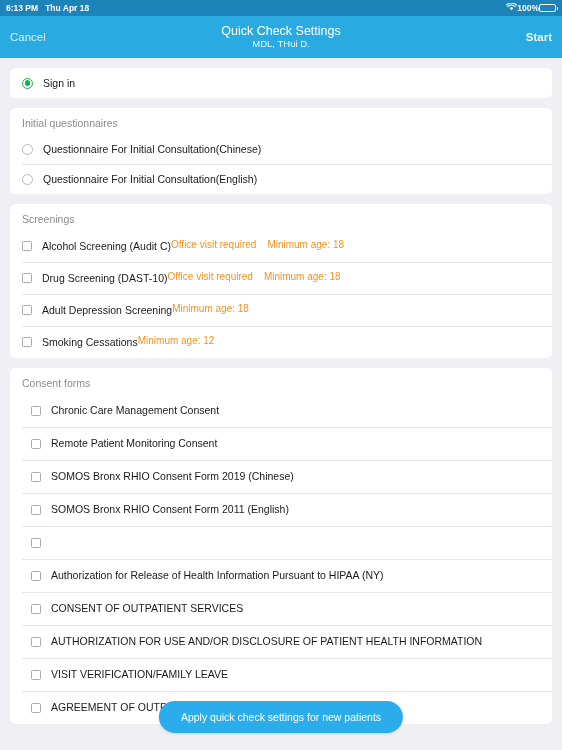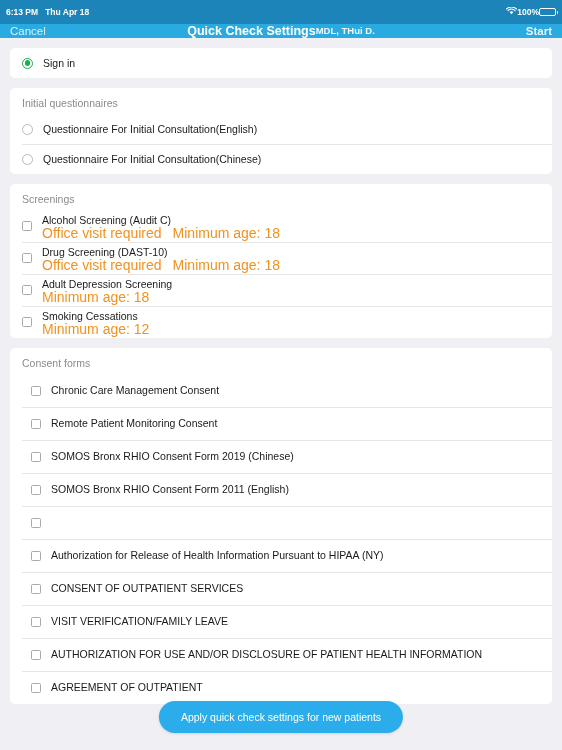--- a/index.html
+++ b/index.html
@@ -16,21 +16,21 @@
   }
   .screen {
     position: relative;
     width: 562px;
     height: 750px;
     overflow: hidden;
   }
 
   
   .status-bar {
-    height: 24px;
+    height: 16px;
     background: #1c84b8;
     color: #ffffff;
     display: flex;
     align-items: center;
     font-size: 8.5px;
     font-weight: bold;
     padding: 0 6px;
     box-sizing: border-box;
   }
   .status-left { display: flex; align-items: center; gap: 7px; }
@@ -49,21 +49,21 @@
     position: absolute;
     right: -3px; top: 2px;
     width: 1.5px; height: 3px;
     background: #ffffff;
     border-radius: 0 1px 1px 0;
   }
   .battery-fill { width: 100%; height: 100%; background: #ffffff; border-radius: 1px; }
 
   
   .nav-bar {
-    height: 14px;
+    height: 42px;
     background: #29abe2;
     display: flex;
     align-items: center;
     position: relative;
     padding: 0 10px;
     box-sizing: border-box;
   }
   .nav-btn {
     color: #d8eef9;
     font-size: 11.5px;
@@ -71,25 +71,24 @@
     border: none;
     padding: 0;
     cursor: pointer;
     font-family: inherit;
   }
   .nav-btn.start { font-weight: bold; color: #e8f5fc; margin-left: auto; }
   .nav-title-wrap {
     position: absolute;
     left: 0; right: 0; top: 0; bottom: 0;
     display: flex;
-    flex-direction: row;
+    flex-direction: column;
     align-items: center;
     justify-content: center;
     pointer-events: none;
-    font-weight: bold;
   }
   .nav-title { color: #ffffff; font-size: 12.5px; line-height: 14px; }
   .nav-subtitle { color: #f0f8fd; font-size: 9.5px; line-height: 12px; }
 
   
   .content {
     height: 705px;
     overflow: hidden;
     background: #efeff4;
     position: relative;
@@ -159,24 +158,24 @@
     border: 1.1px solid #a9a9ae;
     border-radius: 1.5px;
     box-sizing: border-box;
     flex: 0 0 auto;
     margin-right: 10px;
     background: #fff;
   }
 
   
   .row-screen { height: 32px; align-items: center; }
-  .screen-texts { display: flex; flex-direction: column; justify-content: center; }
+  .screen-texts { display: flex; flex-direction: row; justify-content: center; }
   .screen-title { font-size: 10.5px; color: #1a1a1a; line-height: 14px; }
   .screen-meta {
-    font-size: 14px;
+    font-size: 10px;
     color: #f0921e;
     line-height: 12px;
     display: flex;
     gap: 11px;
   }
 
   
   .row-consent { height: 33px; align-items: center; padding-left: 21px; }
   .consent-label { font-size: 10.5px; color: #1a1a1a; line-height: 13px; }
 
@@ -242,25 +241,25 @@
         <span class="row-label">Sign in</span>
       </div>
     </div>
 
     <div class="gap"></div>
 
     <div class="card">
       <div class="section-header">Initial questionnaires</div>
       <div class="row row-radio">
         <span class="radio"></span>
-        <span class="row-label">Questionnaire For Initial Consultation(English)</span>
+        <span class="row-label">Questionnaire For Initial Consultation(Chinese)</span>
       </div>
       <div class="row row-radio">
         <span class="radio"></span>
-        <span class="row-label">Questionnaire For Initial Consultation(Chinese)</span>
+        <span class="row-label">Questionnaire For Initial Consultation(English)</span>
       </div>
     </div>
 
     <div class="gap"></div>
 
     <div class="card">
       <div class="section-header">Screenings</div>
 
       <div class="row row-screen">
         <span class="checkbox"></span>
@@ -332,28 +331,28 @@
       <div class="row row-consent">
         <span class="checkbox"></span>
         <span class="consent-label">Authorization for Release of Health Information Pursuant to HIPAA (NY)</span>
       </div>
       <div class="row row-consent">
         <span class="checkbox"></span>
         <span class="consent-label">CONSENT OF OUTPATIENT SERVICES</span>
       </div>
       <div class="row row-consent">
         <span class="checkbox"></span>
+        <span class="consent-label">AUTHORIZATION FOR USE AND/OR DISCLOSURE OF PATIENT HEALTH INFORMATION</span>
+      </div>
+      <div class="row row-consent">
+        <span class="checkbox"></span>
         <span class="consent-label">VISIT VERIFICATION/FAMILY LEAVE</span>
       </div>
       <div class="row row-consent">
         <span class="checkbox"></span>
-        <span class="consent-label">AUTHORIZATION FOR USE AND/OR DISCLOSURE OF PATIENT HEALTH INFORMATION</span>
-      </div>
-      <div class="row row-consent">
-        <span class="checkbox"></span>
         <span class="consent-label">AGREEMENT OF OUTPATIENT</span>
       </div>
     </div>
 
   </div>
 
   <button class="apply-btn">Apply quick check settings for new patients</button>
 
 </div>
 

